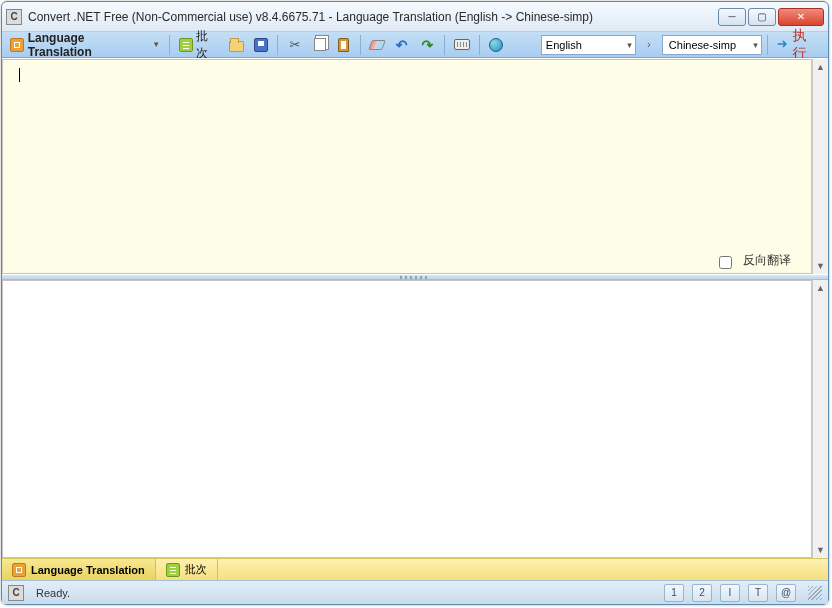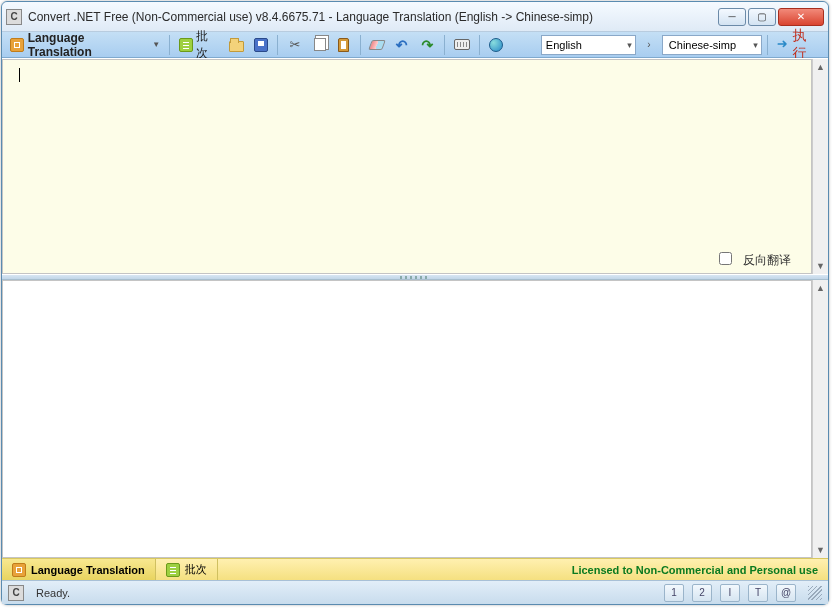--- a/index.html
+++ b/index.html
@@ -104,21 +104,21 @@
   .splitter::after{content:"";position:absolute;left:50%;top:1px;transform:translateX(-50%);width:30px;height:3px;background:repeating-linear-gradient(to right,#8aa 0,#8aa 2px,transparent 2px,transparent 5px);}
   .cursor { position:absolute; left:16px; top:8px; width:1px; height:14px; background:#000; }
   .scroll-v {
     width:16px; background:#f0f0f0; border-left:1px solid #ccc;
     display:flex; flex-direction:column;
   }
   .scroll-arrow{height:16px;display:flex;align-items:center;justify-content:center;font-size:9px;color:#666;background:#f0f0f0;}
   .scroll-track{flex:1;}
   .reverse-box {
     position:absolute; right:20px; bottom:4px;
-    font-size:12px; display:flex; align-items:flex-start; gap:11px; color:#333;
+    font-size:12px; display:flex; align-items:flex-end; gap:11px; color:#333;
   }
   .reverse-box input{width:13px;height:13px;}
 
   
   .tabs-bar {
     height:22px; background:linear-gradient(to bottom,#fff0b0,#f5e080);
     border-top:1px solid #d8c860; display:flex; align-items:stretch;
     font-size:11px;
   }
   .tab {
@@ -247,21 +247,20 @@
 
   <div class="tabs-bar">
     <div class="tab active">
       <span class="orange-sq"></span>
       <span>Language Translation</span>
     </div>
     <div class="tab">
       <span class="green-doc"></span>
       <span>批次</span>
     </div>
-    <div class="license-txt">Licensed to Non-Commercial and Personal use</div>
   </div>
 
   <div class="status">
     <div class="app-icon">C</div>
     <div>Ready.</div>
     <div class="spacer"></div>
     <div class="stat-cell">Ln 1</div>
     <div class="stat-cell">Col 8</div>
     <div class="sbtn">1</div>
     <div class="sbtn">2</div>

